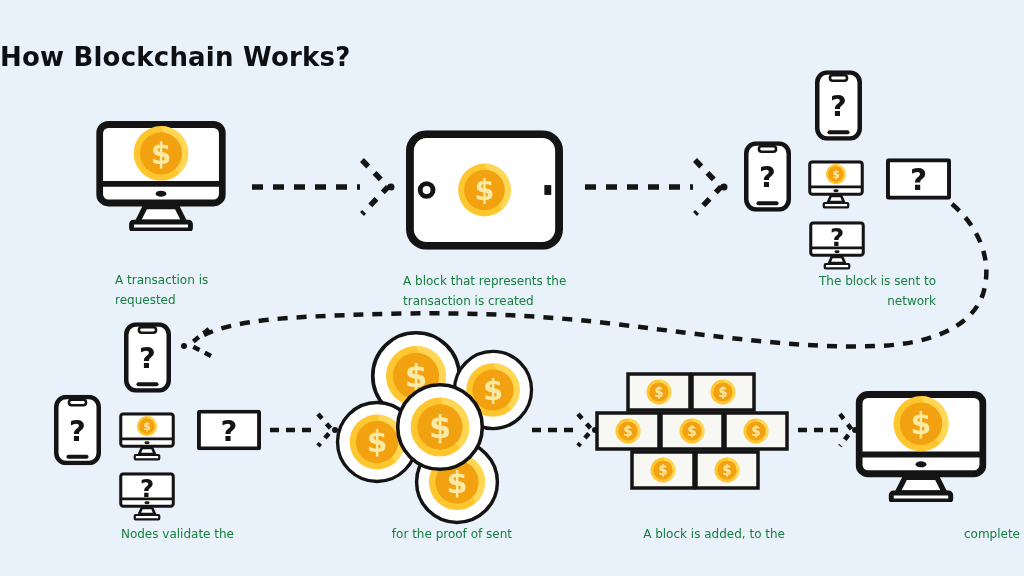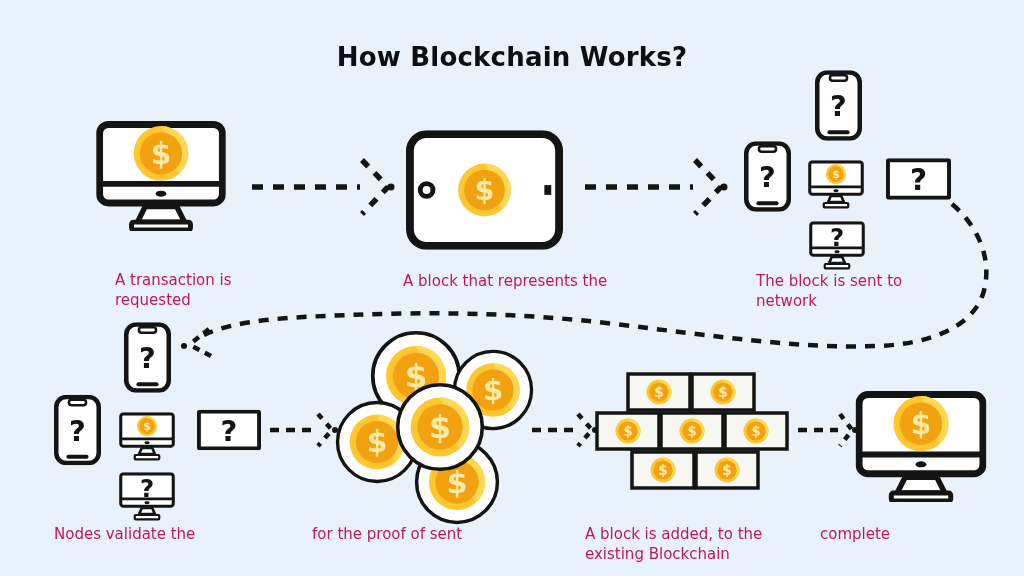--- a/index.html
+++ b/index.html
@@ -5,32 +5,32 @@
   html,body{margin:0;padding:0;}
   .canvas{
     position:relative;
     width:1024px;height:576px;
     background:#e9f1fb;
     overflow:hidden;
     font-family:"DejaVu Sans","Liberation Sans",sans-serif;
   }
   .title{
     position:absolute;left:0;top:42px;width:1024px;
-    text-align:center;
+    text-align:left;
     font-size:26px;font-weight:bold;color:#0d0f12;
     letter-spacing:0.2px;
   }
   .caption{
     position:absolute;
-    font-size:15px;
-    color:#be185d;
+    font-size:12px;
+    color:#15803d;
     line-height:20px;
     font-weight:500;
   }
-  .caption.centered{text-align:left;}
+  .caption.centered{text-align:right;}
   .cap-line{white-space:nowrap;}
   .arrows{position:absolute;left:0;top:0;z-index:1;}
   .icon{position:absolute;z-index:2;overflow:visible;}
   svg text{
     font-family:"DejaVu Sans","Liberation Sans",sans-serif;
     font-weight:bold;
   }
 </style>
 </head>
 <body>
@@ -147,20 +147,21 @@
   <div class="caption" style="left:115px;top:270px">
     <div class="cap-line">A transaction is</div>
     <div class="cap-line">requested</div>
   </div>
 
   <svg class="icon" style="left:406px;top:130px;width:157px;height:120px" viewBox="0 0 160 122">
       <use href="#tablet"></use>
     </svg>
   <div class="caption" style="left:403px;top:271px">
     <div class="cap-line">A block that represents the</div>
+    <div class="cap-line">transaction is created</div>
   </div>
 
   <svg class="icon" style="left:815px;top:70px;width:47px;height:71px" viewBox="0 0 52 78">
       <use href="#phone"></use>
     </svg>
   <svg class="icon" style="left:744px;top:141px;width:47px;height:71px" viewBox="0 0 52 78">
       <use href="#phone"></use>
     </svg>
   <svg class="icon" style="left:808px;top:160px;width:56px;height:51px" viewBox="0 0 64 58">
       <use href="#mon-coin"></use>
@@ -210,21 +211,20 @@
     <use href="#brick" x="31" y="0" width="66" height="40"></use>
     <use href="#brick" x="95" y="0" width="66" height="40"></use>
     <use href="#brick" x="0" y="39" width="66" height="40"></use>
     <use href="#brick" x="64" y="39" width="66" height="40"></use>
     <use href="#brick" x="128" y="39" width="66" height="40"></use>
     <use href="#brick" x="35" y="78" width="66" height="40"></use>
     <use href="#brick" x="99" y="78" width="66" height="40"></use>
   </svg>
   <div class="caption centered" style="left:585px;top:524px;width:200px">
     <div class="cap-line">A block is added, to the</div>
-    <div class="cap-line">existing Blockchain</div>
   </div>
 
   <svg class="icon" style="left:855px;top:391px;width:132px;height:111px" viewBox="0 0 132 112">
       <use href="#big-monitor"></use>
     </svg>
   <div class="caption centered" style="left:820px;top:524px;width:200px">
     <div class="cap-line">complete</div>
   </div>
 
 </div>

